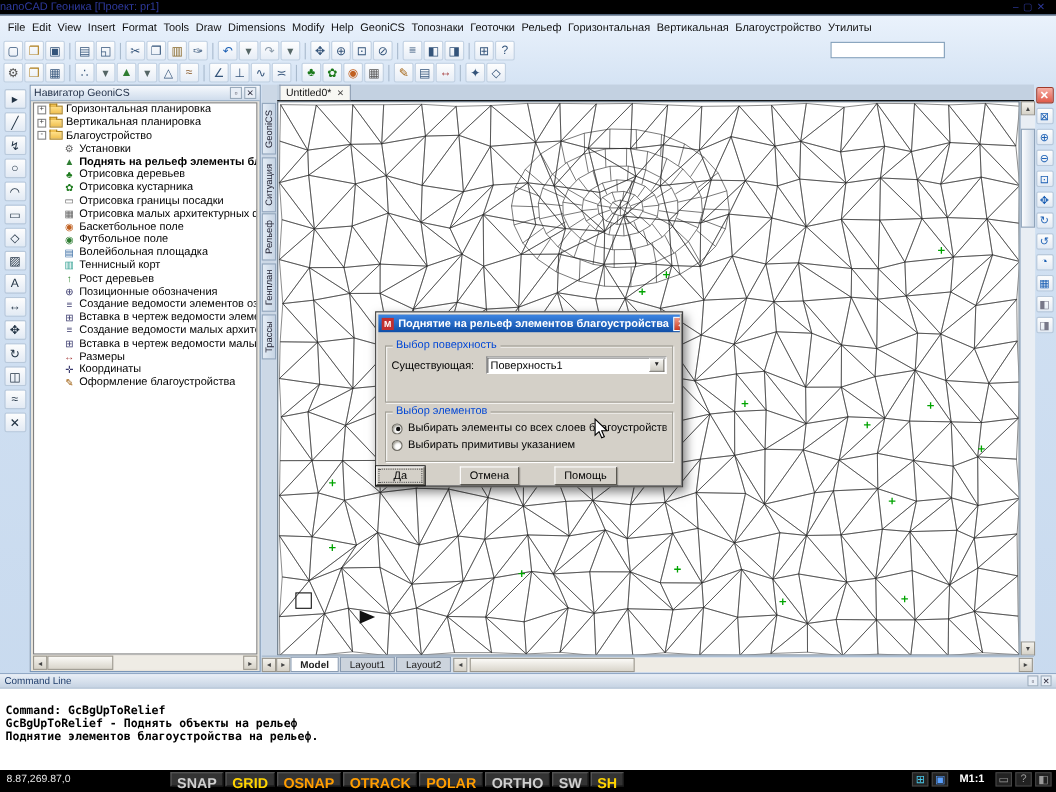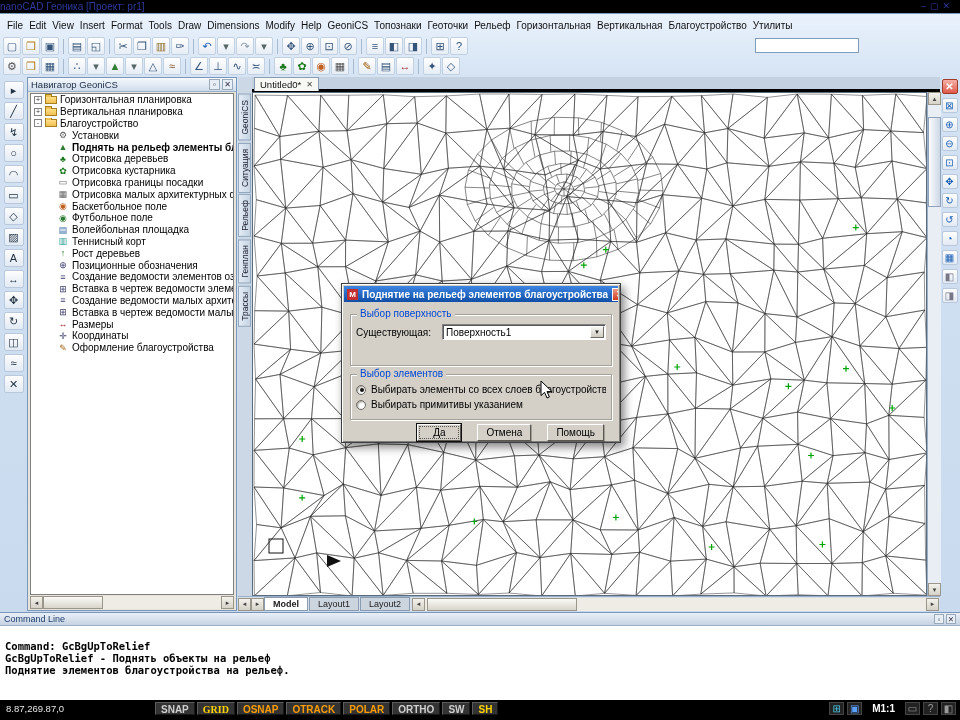--- a/index.html
+++ b/index.html
@@ -32,21 +32,21 @@
 .folder{width:12px;height:8px;background:linear-gradient(#ffe08a,#f0c050);border:1px solid #a87f1f;margin-right:3px;position:relative;flex:none}
 .folder::before{content:"";position:absolute;top:-3px;left:-1px;width:5px;height:2px;background:#f0c050;border:1px solid #a87f1f;border-bottom:none}
 .leaf-icon{width:12px;margin-right:3px;font-size:9px;text-align:center;flex:none}
 .tree-label{overflow:hidden}
 .nav-hscroll{position:absolute;bottom:1px;left:2px;right:2px;height:13px;background:#e3dfd6;display:flex;align-items:center}
 .scroll-btn{width:13px;height:13px;background:linear-gradient(#f4f2ec,#d6d2c8);border:1px solid #9a968c;font-size:7px;display:flex;align-items:center;justify-content:center;color:#444;flex:none}
 .scroll-track{flex:1;position:relative;height:13px;background:#efece5}
 .scroll-thumb{position:absolute;top:0;height:13px;background:linear-gradient(#fbfaf7,#d9d5cb);border:1px solid #9a968c}
 
 .drawarea{position:absolute;left:238px;top:63px;width:702px;height:534px;background:#ccd8e6}
-.doc-tabs{position:absolute;top:0;left:14px;right:0;height:19px;background:#c3d1e1;border-bottom:7px solid #000000;display:flex;align-items:flex-start;padding-left:2px}
+.doc-tabs{position:absolute;top:0;left:14px;right:0;height:19px;background:#c3d1e1;border-bottom:5px solid #000000;display:flex;align-items:flex-start;padding-left:2px}
 .doc-tab{background:#f7f7f3;border:1px solid #8a9cb2;border-bottom:none;font-size:9.5px;padding:1px 5px;display:flex;align-items:center;gap:5px;color:#111}
 .doc-tab .x{font-size:8px;color:#444}
 .side-tabs{position:absolute;left:0;top:15px;width:14px;display:flex;flex-direction:column;gap:2px;padding-top:2px}
 .side-tab{width:13px;writing-mode:vertical-rl;transform:rotate(180deg);background:linear-gradient(90deg,#c6d4e4,#e4ecf5);border:1px solid #93a7bd;font-size:8.5px;padding:5px 0;color:#223;display:flex;align-items:center;justify-content:center}
 .canvas{position:absolute;left:14px;top:15px;right:13px;bottom:15px;background:#fff;border:1px solid #5a6b7c;overflow:hidden}
 .canvas svg{position:absolute;left:0;top:0}
 .vscroll{position:absolute;right:0;top:15px;width:13px;bottom:15px;background:#dde4ec;border-left:1px solid #9ab0c8;display:flex;flex-direction:column}
 .vscroll .scroll-track{width:13px;flex:1;background:#e9eef4}
 .vs-thumb{position:absolute;left:0;width:13px;top:12px;height:90px;background:linear-gradient(90deg,#fbfcfe,#ccd8e6);border:1px solid #8fa3ba}
 .layoutbar{position:absolute;bottom:0;left:0;right:0;height:15px;background:#d6dfe9;border-top:1px solid #9ab0c8;display:flex;align-items:center;font-size:9px}
@@ -61,41 +61,41 @@
 .cmdpanel{position:absolute;left:0;right:0;bottom:0;height:88px;background:#fff;border-top:1px solid #7a96b8}
 .cmd-title{height:13px;background:linear-gradient(#e9eff7,#c6d3e3);border-bottom:1px solid #9ab0c8;display:flex;align-items:center;font-size:9px;color:#22406e;padding:0 4px}
 .cmd-title-btns{margin-left:auto;display:flex;gap:2px;font-size:7.5px;color:#334}
 .cmd-title-btns span{width:10px;height:10px;border:1px solid #9ab;background:#e8eef6;display:flex;align-items:center;justify-content:center}
 .cmd-body{position:absolute;top:13px;bottom:14px;left:0;right:0;padding:2px 5px;font-family:"DejaVu Sans Mono",monospace;font-weight:bold;font-size:10.5px;line-height:12px;color:#000;overflow:hidden}
 .cmd-prompt{position:absolute;bottom:0;left:0;right:0;height:14px;border-top:1px solid #8898aa;padding:0 5px;font-family:"DejaVu Sans Mono",monospace;font-weight:bold;font-size:10.5px;line-height:13px}
 
 .statusbar{position:absolute;top:700px;left:0;width:960px;height:17px;background:#000;display:flex;align-items:center;color:#ddd}
 .coords{width:155px;padding-left:6px;font-size:9.5px;color:#e6e6e6}
 .toggles{display:flex;gap:2px}
-.toggle{height:13px;padding:1px 5px 0;background:#333;border:1px solid;border-color:#5c5c5c #171717 #171717 #5c5c5c;font-weight:bold;font-size:10px}
+.toggle{height:13px;padding:1px 5px 0;background:#333;border:1px solid;border-color:#5c5c5c #171717 #171717 #5c5c5c;font-weight:bold;font-size:13px}
 .sb-right{margin-left:auto;display:flex;align-items:center;gap:4px;padding-right:4px}
 .sbtn{width:15px;height:13px;display:flex;align-items:center;justify-content:center;font-size:10px;background:#222;border:1px solid #444}
 .scale{font-size:10px;font-weight:bold;color:#fff;margin:0 6px}
 
 .dialog{position:absolute;left:341px;top:283px;width:280px;height:160px;background:#d4d0c8;border:1px solid #404040;box-shadow:inset 1px 1px 0 #fff,inset -1px -1px 0 #808080,3px 4px 9px rgba(0,0,0,.5);z-index:40;font-size:10px}
 .dlg-title{position:absolute;top:2px;left:2px;right:2px;height:16px;background:linear-gradient(180deg,#3d85e2,#0f4ea6);display:flex;align-items:center;gap:4px;color:#fff;font-size:10px;font-weight:bold;padding:0 3px;white-space:nowrap;overflow:hidden}
 .dlg-icon{width:11px;height:11px;background:#c22f2f;color:#fff;font-size:8px;font-weight:bold;text-align:center;line-height:11px;flex:none}
 .dlg-close{margin-left:auto;width:15px;height:13px;flex:none;background:linear-gradient(#ef9a86,#cf3a1f);border:1px solid #fff;color:#fff;font-size:9px;line-height:11px;text-align:center;font-weight:bold}
 .grp{position:absolute;left:8px;right:8px;border:1px solid #a3a198;box-shadow:1px 1px 0 #fff,inset 1px 1px 0 #fff;padding:9px 5px 4px}
 .grp1{top:30px;height:52px}
 .grp2{top:90px;height:46px}
 .grp-label{position:absolute;top:-7px;left:6px;background:#d4d0c8;padding:0 3px;color:#0046d5;font-size:10px}
 .field-row{display:flex;align-items:center;margin-bottom:3px}
 .field-label{width:86px;flex:none}
 .combo{flex:1;height:16px;background:#fff;border:1px solid;border-color:#808080 #fff #fff #808080;box-shadow:inset 1px 1px 0 #5a5a5a;display:flex;align-items:center;padding-left:3px;position:relative}
 .combo-btn{position:absolute;right:1px;top:1px;bottom:1px;width:14px;background:linear-gradient(#f6f5f1,#cecbc2);border:1px solid;border-color:#fff #6f6d66 #6f6d66 #fff;font-size:6px;display:flex;align-items:center;justify-content:center;color:#222}
 .radio-row{display:flex;align-items:center;gap:5px;margin-bottom:4px;white-space:nowrap;overflow:hidden}
 .radio{width:10px;height:10px;flex:none;border-radius:50%;border:1px solid #6e6c64;background:#fff;box-shadow:inset 1px 1px 2px #9a988e;position:relative}
 .radio.checked::after{content:"";position:absolute;left:2.5px;top:2.5px;width:4px;height:4px;background:#101010;border-radius:50%}
-.btn-row{position:absolute;left:0;right:16px;top:140px;display:flex;justify-content:flex-end;gap:16px}
+.btn-row{position:absolute;left:0;right:0;top:140px;display:flex;justify-content:flex-start;gap:32px}
 .dbtn{min-width:44px;height:17px;background:#d4d0c8;border:1px solid;border-color:#fff #5a5850 #5a5850 #fff;box-shadow:1px 1px 0 rgba(0,0,0,.25);font-size:10px;line-height:15px;text-align:center;padding:0 8px}
 .dbtn.default{box-shadow:0 0 0 1px #101010,1px 1px 0 rgba(0,0,0,.25);outline:1px dotted #555;outline-offset:-3px}
 
 .cursor{position:absolute;left:540px;top:380px;z-index:60;pointer-events:none}
 </style>
 </head>
 <body>
 
 <div class="screen">
 
@@ -391,21 +391,21 @@
           <div class="cmd-line">GcBgUpToRelief - Поднять объекты на рельеф</div>
           <div class="cmd-line">Поднятие элементов благоустройства на рельеф.</div>
         </div>
     </div>
   </div>
 
   <div class="statusbar">
     <span class="coords">8.87,269.87,0</span>
     <div class="toggles" id="toggles">
         <div class="toggle" style="color: rgb(207, 207, 207);">SNAP</div>
-        <div class="toggle" style="color: rgb(255, 212, 0); font-family: Liberation Serif, serif;">GRID</div>
+        <div class="toggle" style="color: rgb(255, 212, 0);">GRID</div>
         <div class="toggle" style="color: rgb(255, 157, 0);">OSNAP</div>
         <div class="toggle" style="color: rgb(255, 157, 0);">OTRACK</div>
         <div class="toggle" style="color: rgb(255, 157, 0);">POLAR</div>
         <div class="toggle" style="color: rgb(207, 207, 207);">ORTHO</div>
         <div class="toggle" style="color: rgb(207, 207, 207);">SW</div>
         <div class="toggle" style="color: rgb(255, 212, 0);">SH</div>
       </div>
     <div class="sb-right">
       <span id="sbicons1" style="display:flex;gap:3px">
           <span class="sbtn" style="color: rgb(73, 199, 232);">⊞</span>

